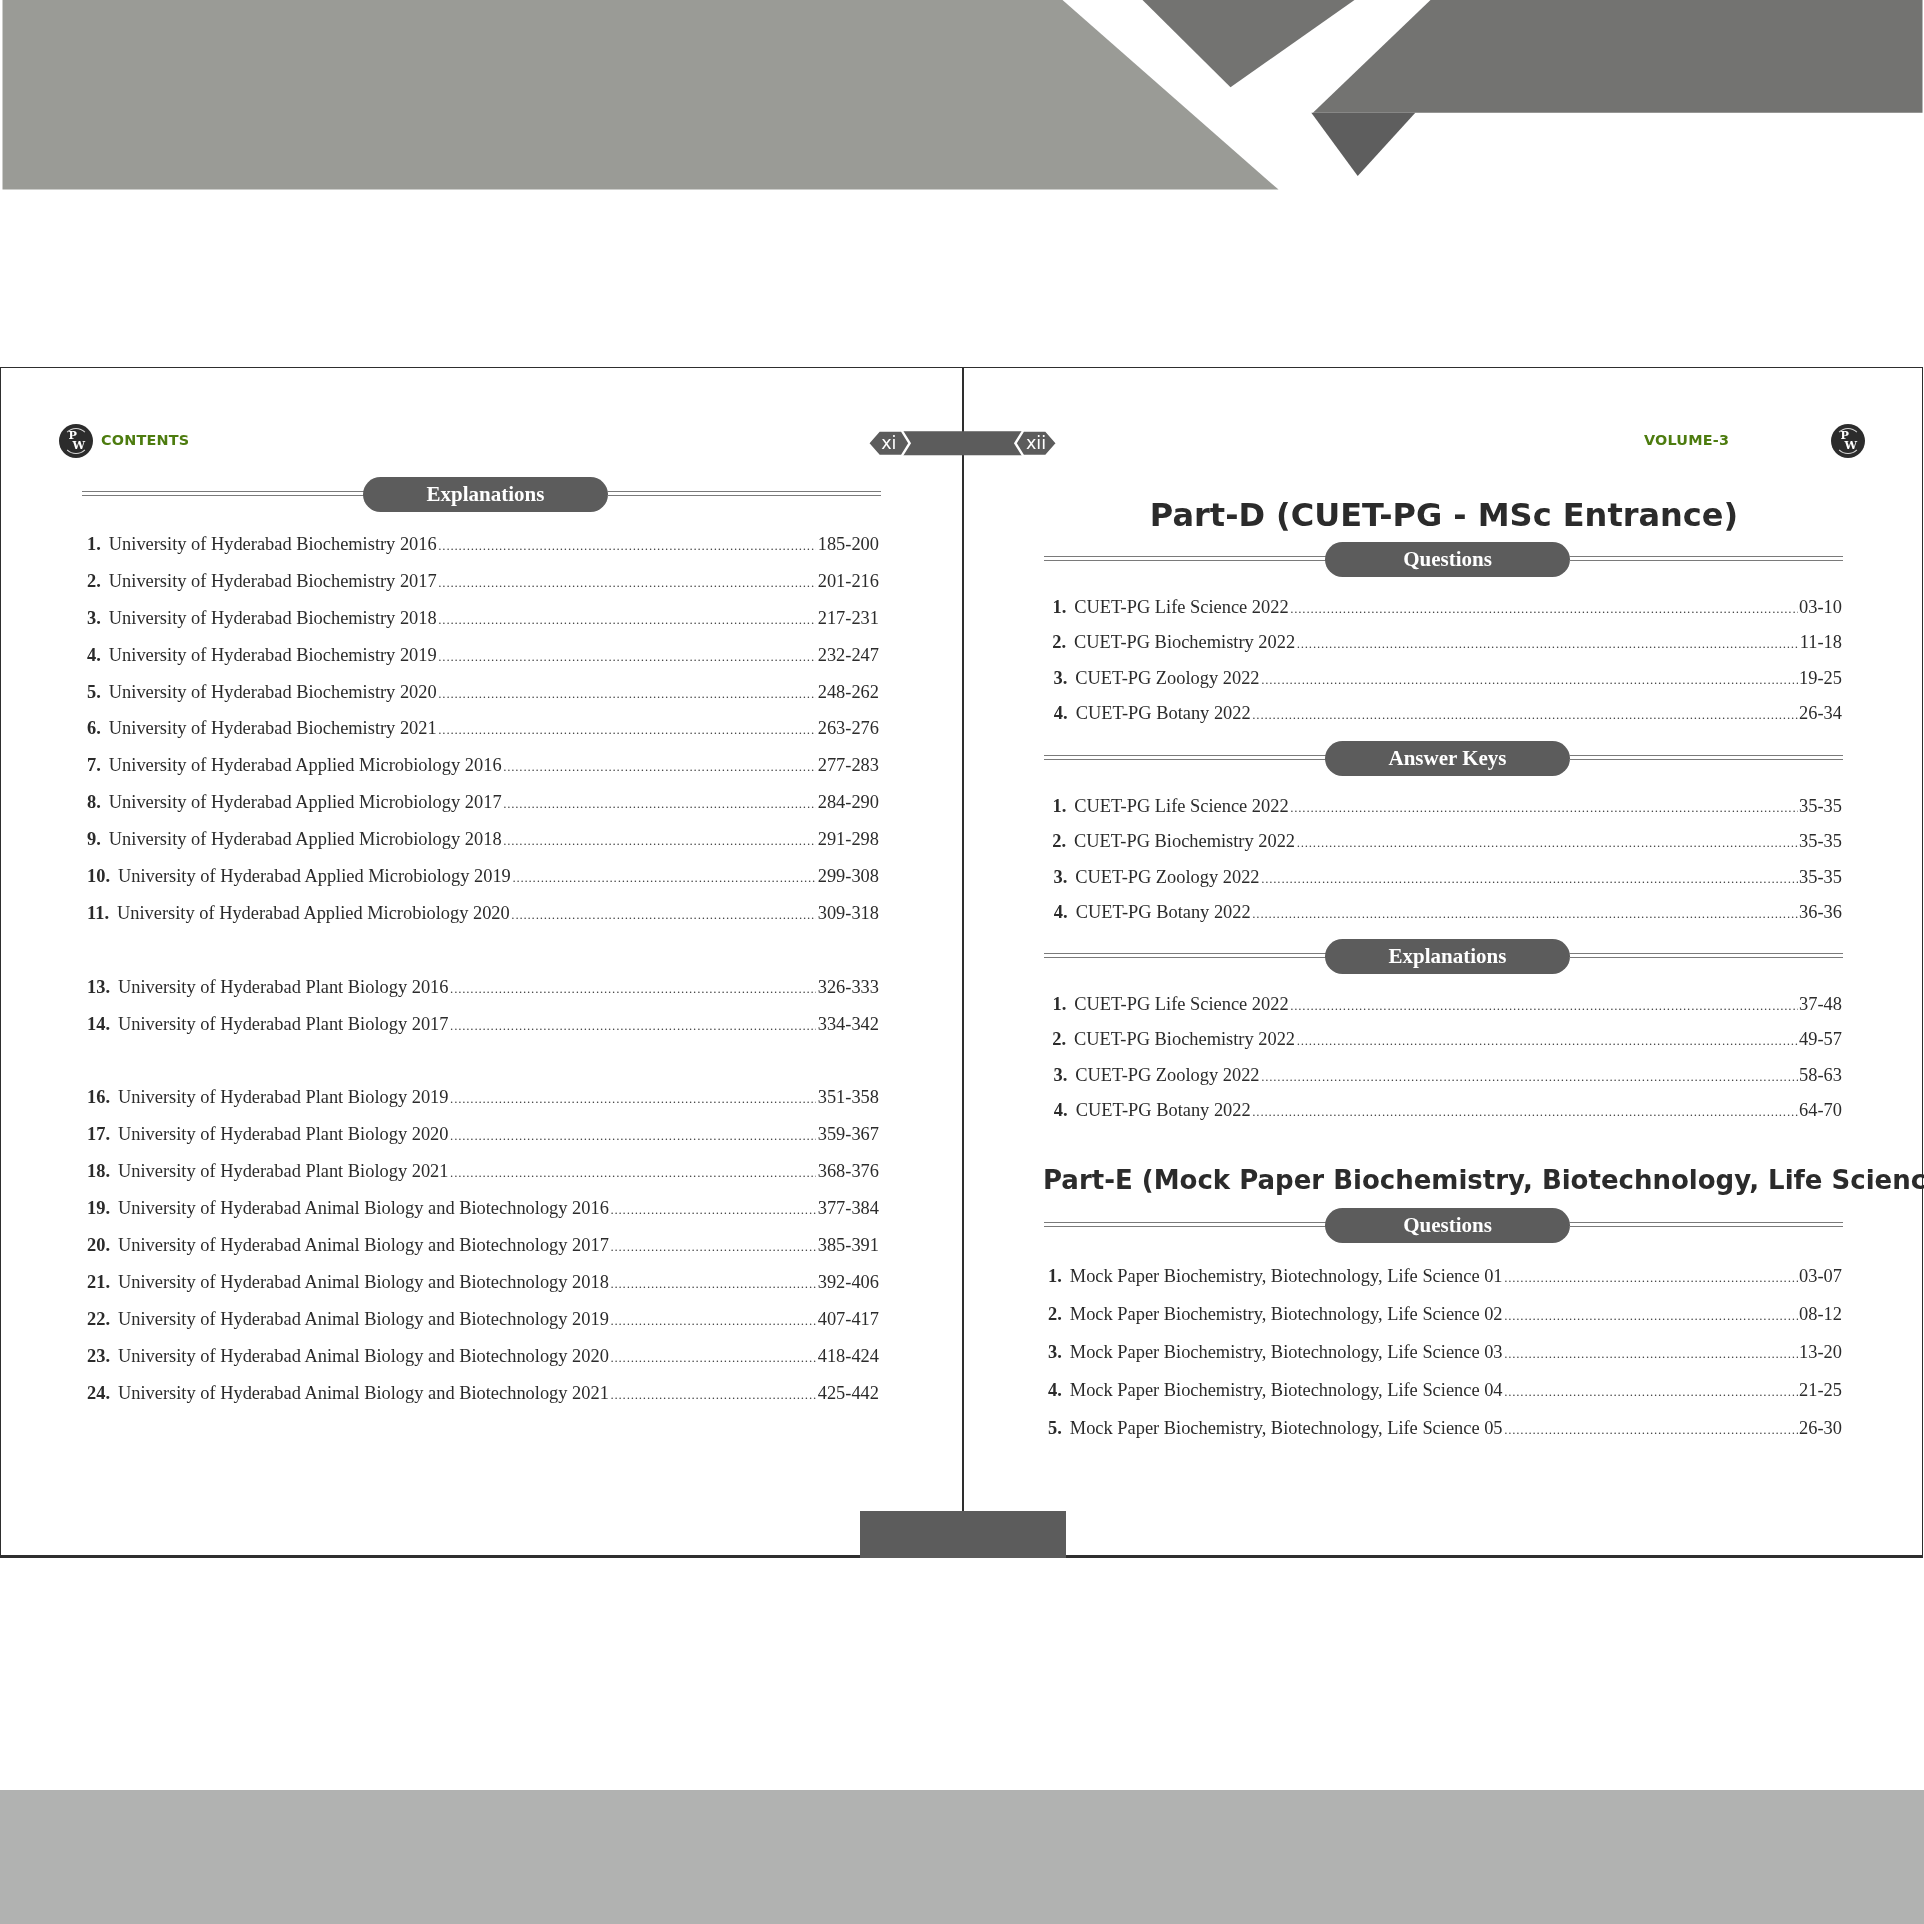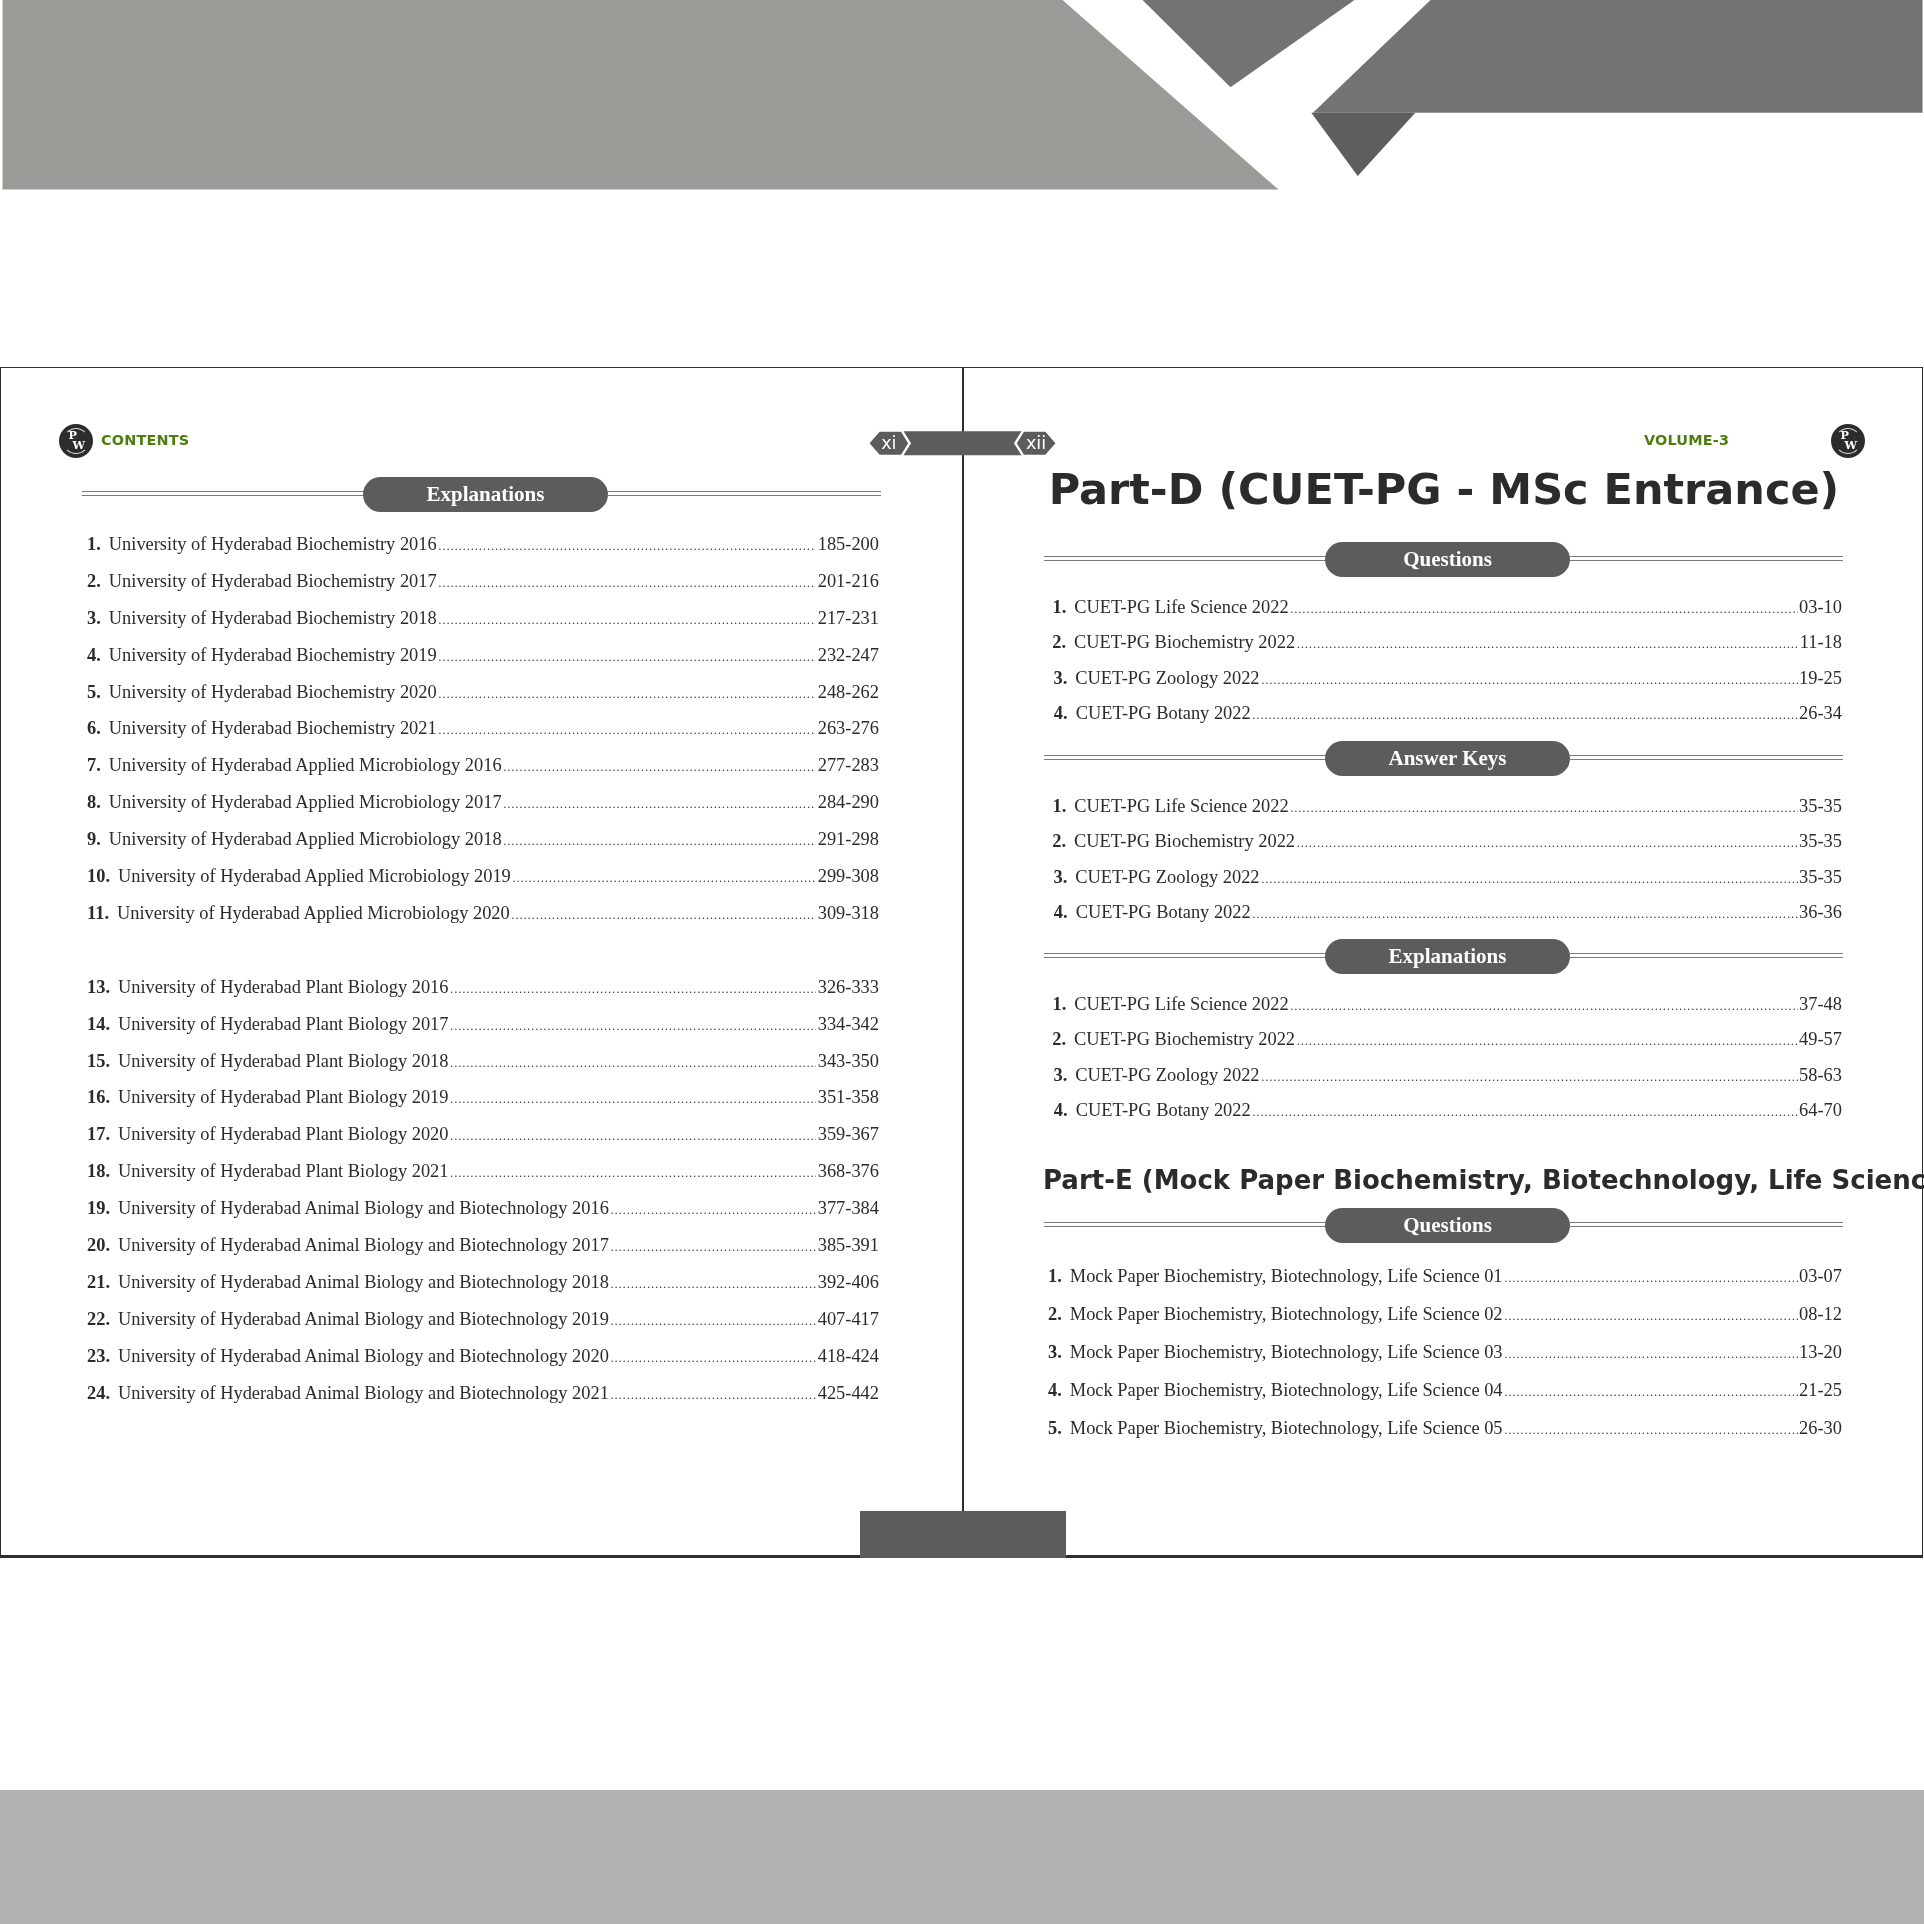--- a/index.html
+++ b/index.html
@@ -138,26 +138,20 @@
       <span class="title">University of Hyderabad Plant Biology 2016</span>
       <span class="dots"></span>
       <span class="pages">326-333</span>
     </li>
   <li style="top:480px">
       <span class="num" style="width:34px">14.</span>
       <span class="title">University of Hyderabad Plant Biology 2017</span>
       <span class="dots"></span>
       <span class="pages">334-342</span>
     </li>
-  <li style="top:517px">
-      <span class="num" style="width:34px">15.</span>
-      <span class="title">University of Hyderabad Plant Biology 2018</span>
-      <span class="dots"></span>
-      <span class="pages">343-350</span>
-    </li>
   <li style="top:553px">
       <span class="num" style="width:34px">16.</span>
       <span class="title">University of Hyderabad Plant Biology 2019</span>
       <span class="dots"></span>
       <span class="pages">351-358</span>
     </li>
   <li style="top:590px">
       <span class="num" style="width:34px">17.</span>
       <span class="title">University of Hyderabad Plant Biology 2020</span>
       <span class="dots"></span>
@@ -207,21 +201,21 @@
     </li>
 </ul>
 
 <div class="hdr-label" style="left:1644px; top:432px;">VOLUME-3</div>
 <div class="logo" style="left:1831px; top:424px;">
   <div class="ring"></div>
   <span class="p">P</span>
   <span class="w">W</span>
 </div>
 
-<div class="part-title" style="left:1043px; top:464px; width:802px; font-size:43px;">Part-D (CUET-PG - MSc Entrance)</div>
+<div class="part-title" style="left:1043px; top:496px; width:802px; font-size:32px;">Part-D (CUET-PG - MSc Entrance)</div>
 
 <div class="section-bar" style="left:1044px; top:542px; width:799px;">
   <div class="line" style="left:0; width:282px;"></div>
   <div class="pill" style="left:281px; width:245px;">Questions</div>
   <div class="line" style="left:525px; width:274px;"></div>
 </div>
 <ul class="toc" style="left:1048px; top:595px; width:794px; height:144px;">
   <li style="top:0px">
       <span class="num" style="width:35px">1.</span>
       <span class="title">CUET-PG Life Science 2022</span>

